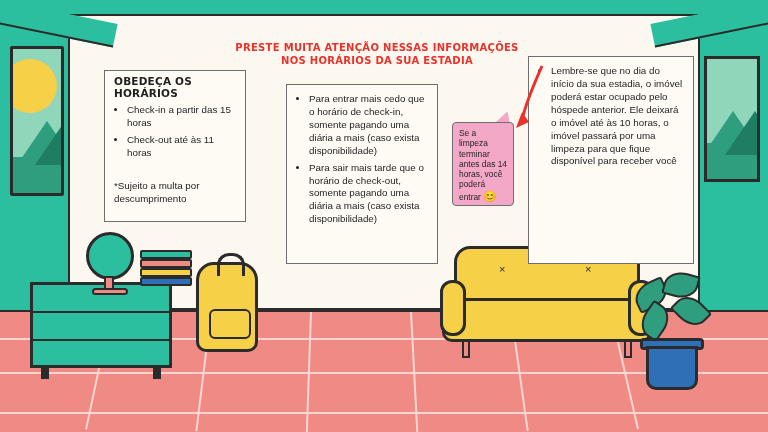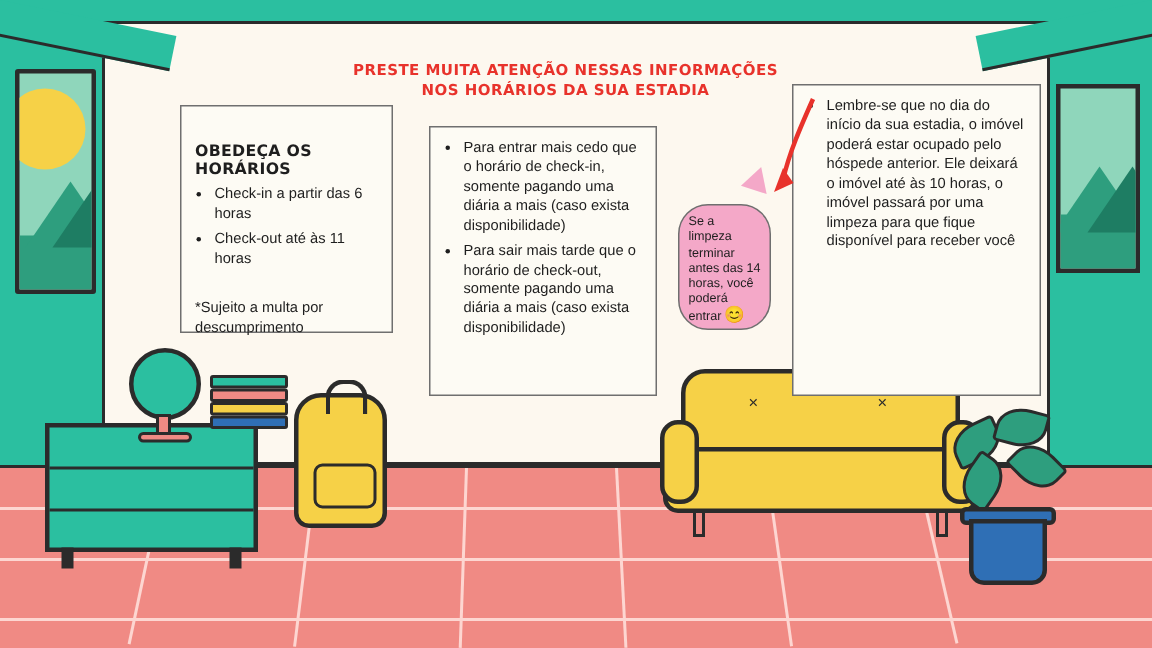--- a/index.html
+++ b/index.html
@@ -61,31 +61,31 @@
   
   .headline{
     position:absolute;left:196px;top:42px;width:362px;text-align:center;
     color:#e8322b;font-weight:bold;font-size:10px;line-height:1.25;
     letter-spacing:.3px;font-family:"DejaVu Sans", sans-serif;
   }
   .card{
     position:absolute;background:#fdfbf4;border:1.5px solid #6f6f6f;
     box-sizing:border-box;color:#1e1e1e;
   }
-  .card-a{left:120px;top:70px;width:142px;height:152px;padding:24px 9px;}
+  .card-a{left:104px;top:70px;width:142px;height:152px;padding:4px 9px;}
   .card-b{left:286px;top:84px;width:152px;height:180px;padding:8px 9px;}
   .card-c{left:528px;top:56px;width:166px;height:208px;padding:8px 9px;}
   .card-title{font-weight:bold;font-size:10.5px;letter-spacing:.2px;margin-bottom:5px;font-family:"DejaVu Sans", sans-serif;}
   ul.bul{margin:0;padding-left:13px;font-size:9.8px;line-height:1.32;}
   ul.bul li{margin-bottom:4px;}
   .note{font-size:9.8px;line-height:1.32;margin-top:20px;}
 
   .bubble{
-    position:absolute;left:452px;top:136px;width:62px;height:84px;
-    background:#f4a8c8;border:1.5px solid #6f6f6f;border-radius:20px;
+    position:absolute;left:452px;top:122px;width:62px;height:84px;
+    background:#f4a8c8;border:1.5px solid #6f6f6f;border-radius:4px;
     padding:5px 6px;box-sizing:border-box;font-size:8.4px;line-height:1.22;color:#1e1e1e;
   }
   .bubble .emoji{font-size:11px;}
   .bubble-tail{
     position:absolute;left:496px;top:111px;width:0;height:0;
     border-left:9px solid transparent;border-right:9px solid transparent;
     border-bottom:16px solid #f4a8c8;transform:rotate(18deg);
   }
   .arrow{position:absolute;left:512px;top:62px;width:38px;height:70px;}
 </style>
@@ -172,21 +172,21 @@
   </div>
 
   <div class="headline">
     <div>PRESTE MUITA ATENÇÃO NESSAS INFORMAÇÕES</div>
     <div>NOS HORÁRIOS DA SUA ESTADIA</div>
   </div>
 
   <div class="card card-a">
     <div class="card-title">OBEDEÇA OS HORÁRIOS</div>
     <ul class="bul">
-      <li>Check-in a partir das 6 horas</li>
+      <li>Check-in a partir das 15 horas</li>
       <li>Check-out até às 11 horas</li>
     </ul>
     <div class="note">*Sujeito a multa por descumprimento</div>
   </div>
 
   <div class="card card-b">
     <ul class="bul">
       <li>Para entrar mais cedo que o horário de check-in, somente pagando uma diária a mais (caso exista disponibilidade)</li>
       <li>Para sair mais tarde que o horário de check-out, somente pagando uma diária a mais (caso exista disponibilidade)</li>
     </ul>

